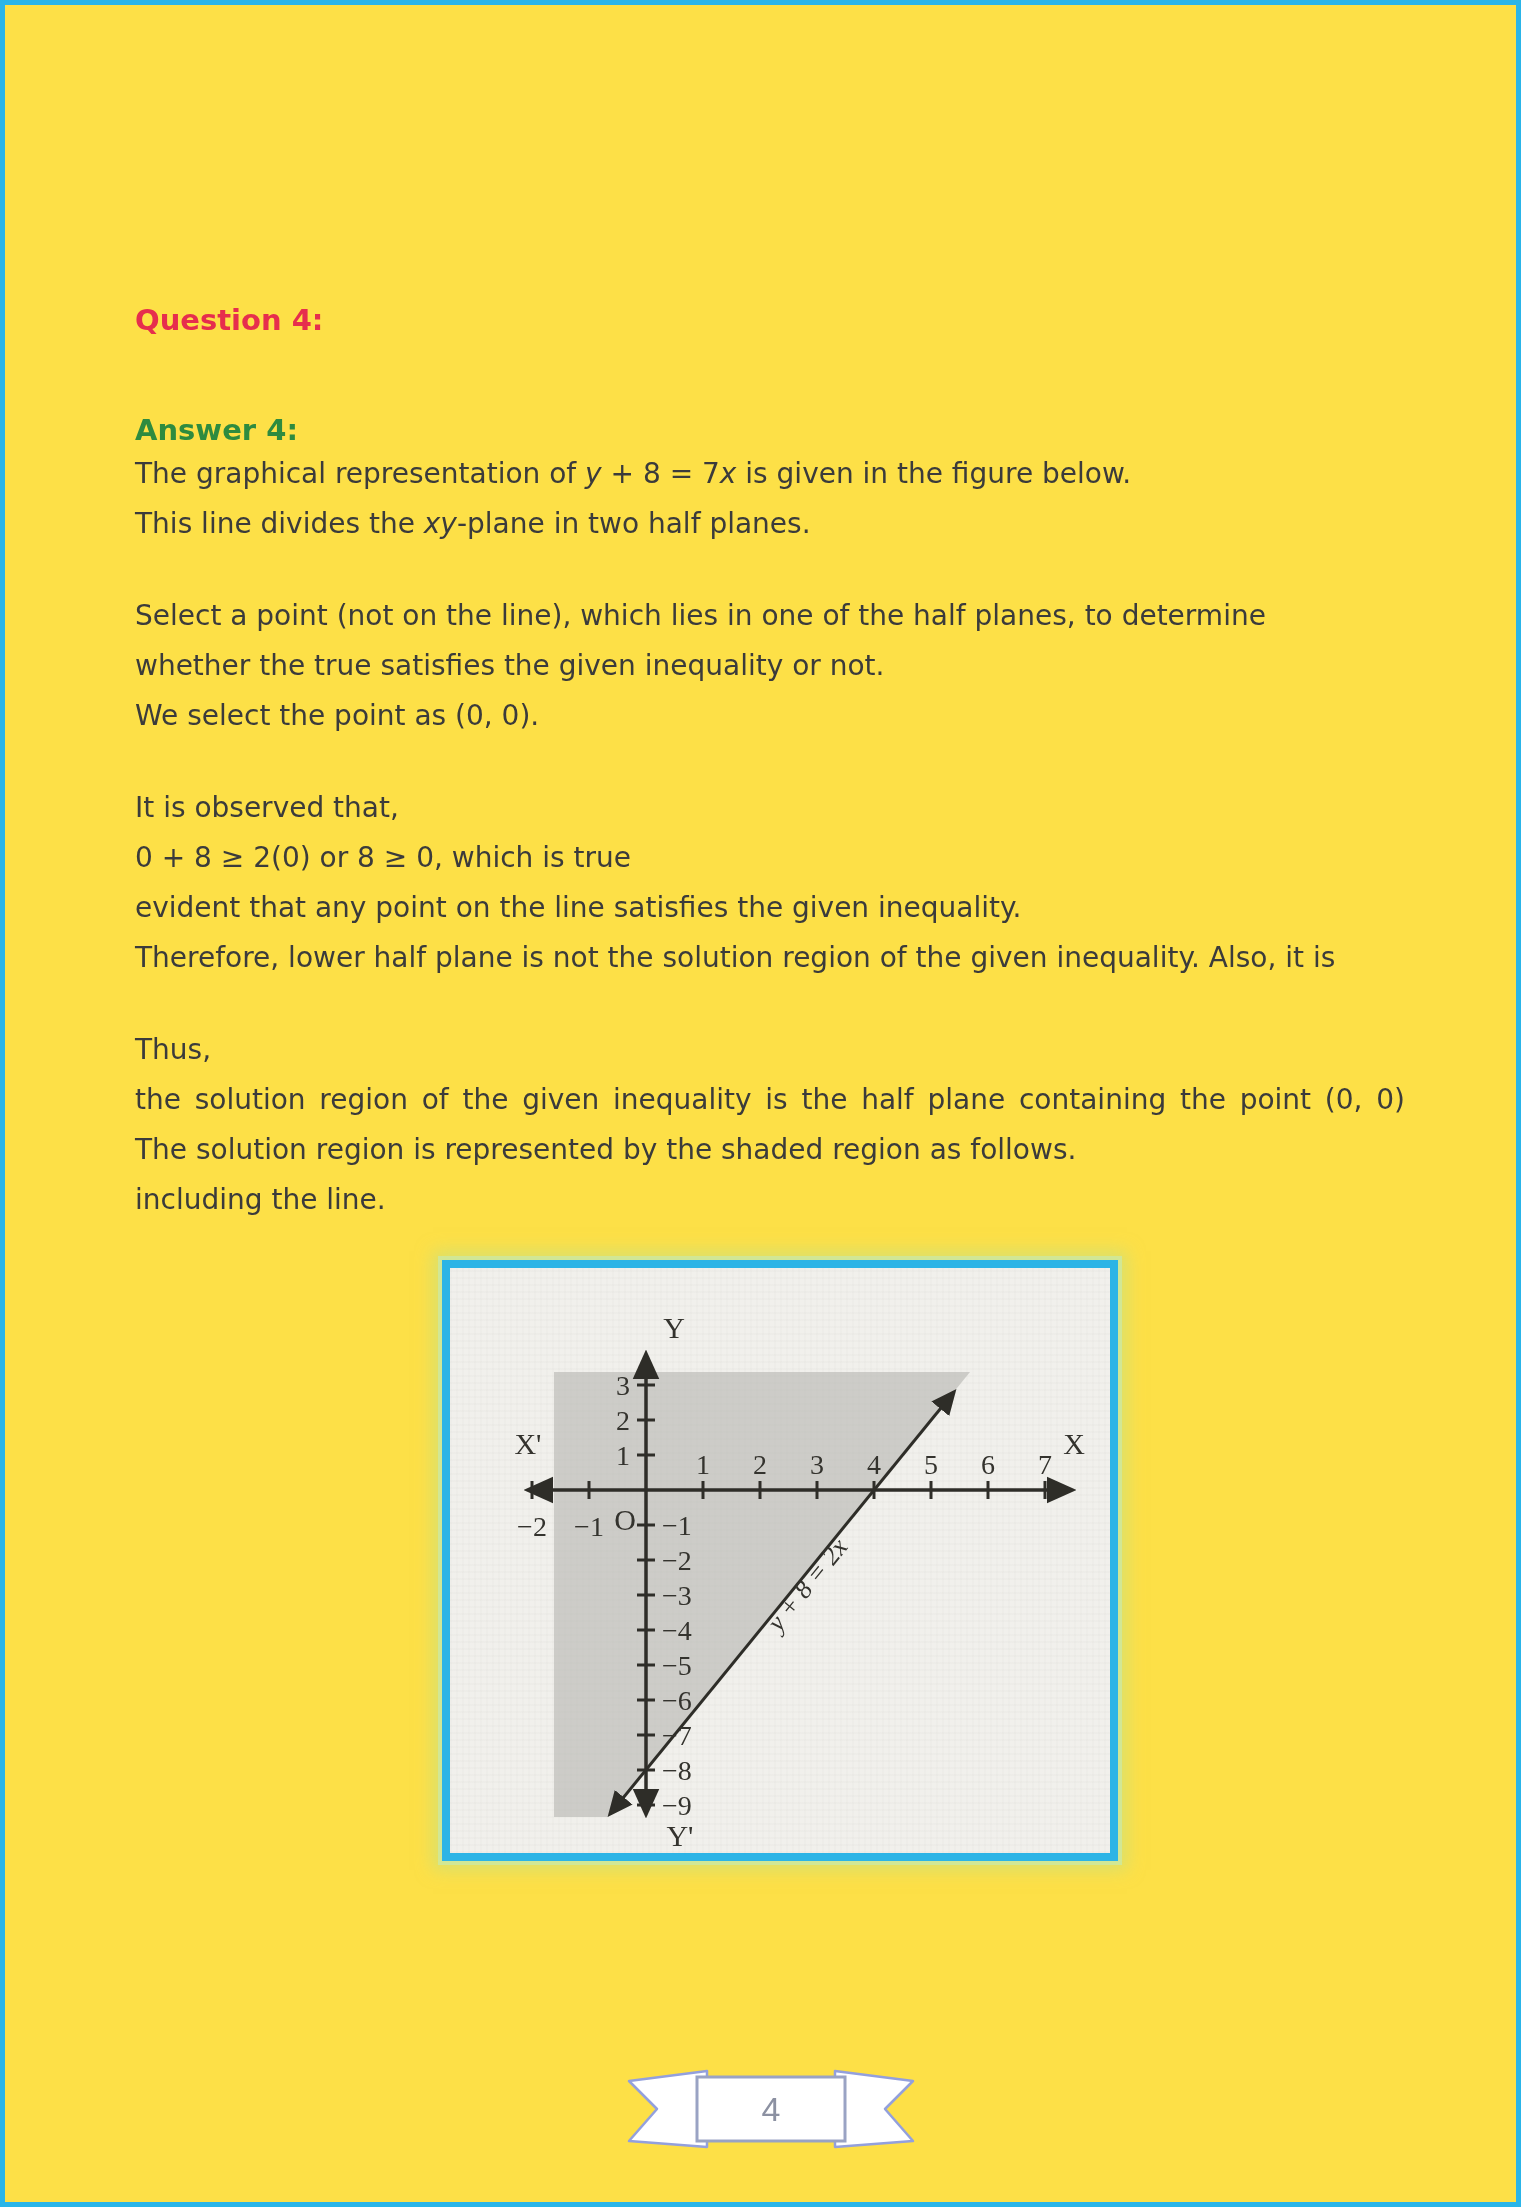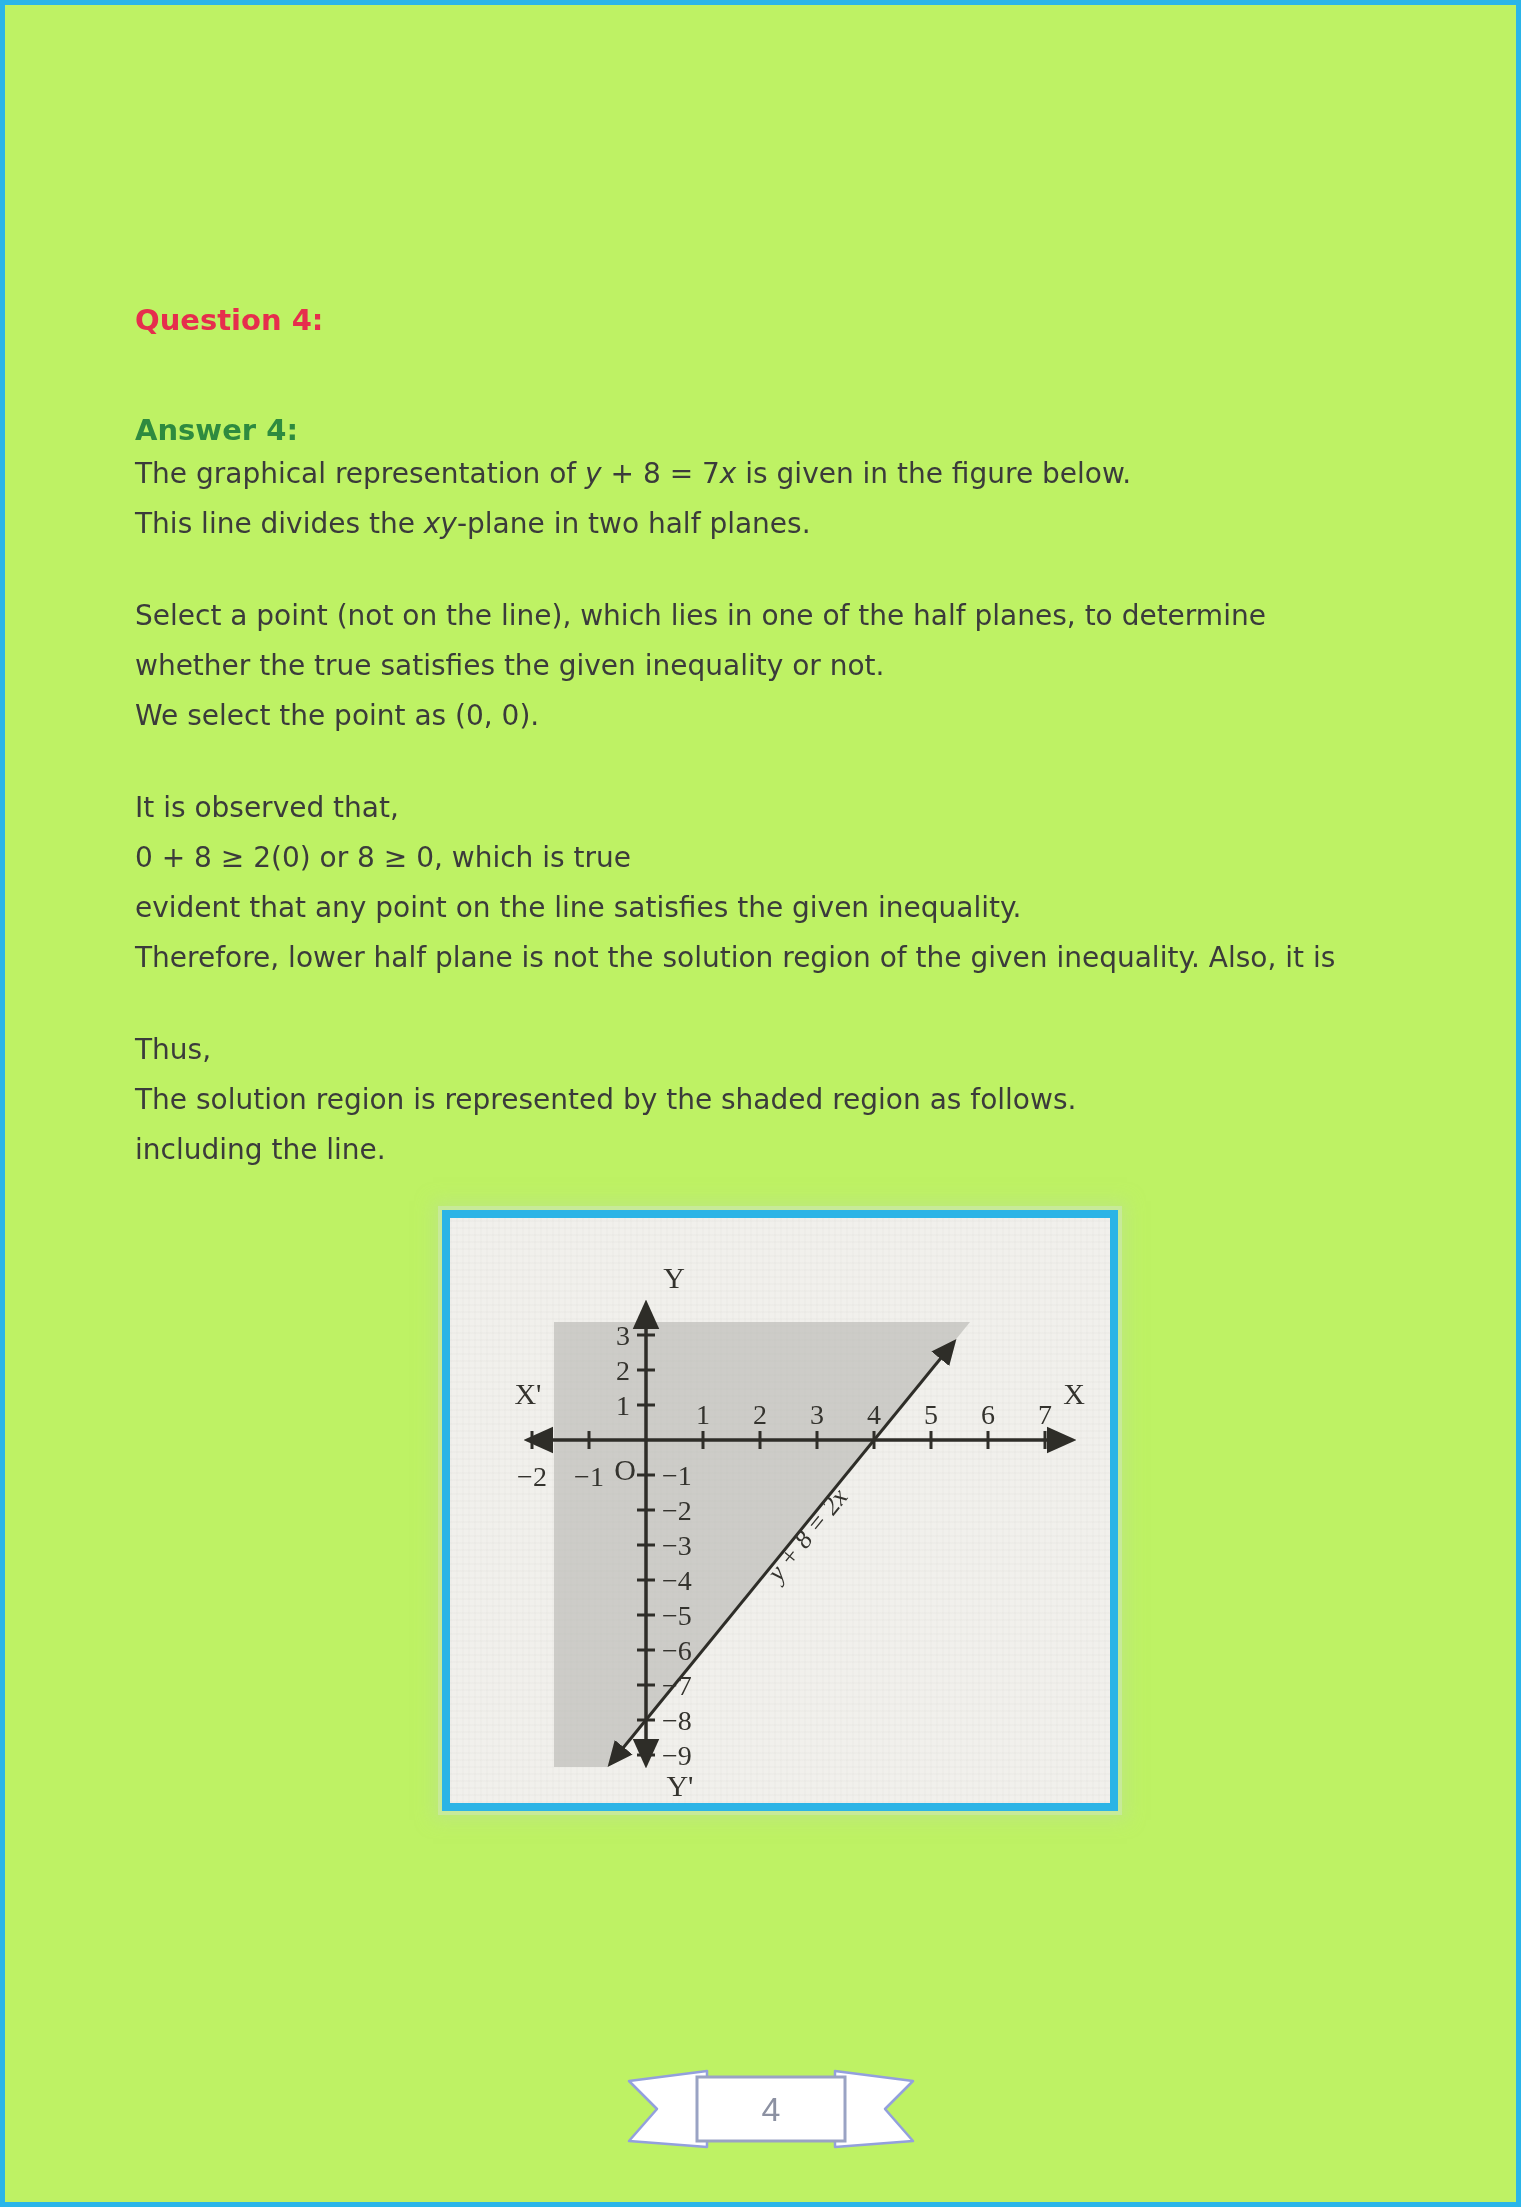--- a/index.html
+++ b/index.html
@@ -1,20 +1,20 @@
 <!DOCTYPE html>
 <html><head>
 <meta charset="utf-8">
 <style>
   * { margin:0; padding:0; box-sizing:border-box; }
   html,body { background:#ffffff; }
   .page {
     position:relative;
     width:1521px; height:2207px;
-    background:#bef264;
+    background:#fde047;
     border:5px solid #2ab5e9;
     overflow:hidden;
     font-family:"DejaVu Sans","Liberation Sans",sans-serif;
   }
   .content {
     position:absolute;
     left:130px; top:296px;
     width:1270px;
     color:#3b3b3b;
     font-size:28px;
@@ -77,20 +77,21 @@
     <div class="t-line gap">Select a point (not on the line), which lies in one of the half planes, to determine</div>
     <div class="t-line">whether the true satisfies the given inequality or not.</div>
     <div class="t-line">We select the point as (0, 0).</div>
 
     <div class="t-line gap">It is observed that,</div>
     <div class="t-line">0 + 8 ≥ 2(0) or 8 ≥ 0, which is true</div>
     <div class="t-line">evident that any point on the line satisfies the given inequality.</div>
     <div class="t-line">Therefore, lower half plane is not the solution region of the given inequality. Also, it is</div>
 
     <div class="t-line gap">Thus,</div>
+    <div class="t-line justify">the solution region of the given inequality is the half plane containing the point (0, 0)</div>
     <div class="t-line">The solution region is represented by the shaded region as follows.</div>
     <div class="t-line">including the line.</div>
 
     <div class="figure-wrap">
       <svg id="gsvg" width="660" height="585" viewBox="0 0 660 585">
         <defs>
           <marker id="arrow" viewBox="0 0 10 10" refX="8.5" refY="5" markerWidth="8.5" markerHeight="8.5" orient="auto-start-reverse">
             <path d="M0,0.5 L10,5 L0,9.5 z" fill="#2e2d28"></path>
           </marker>
         </defs>

